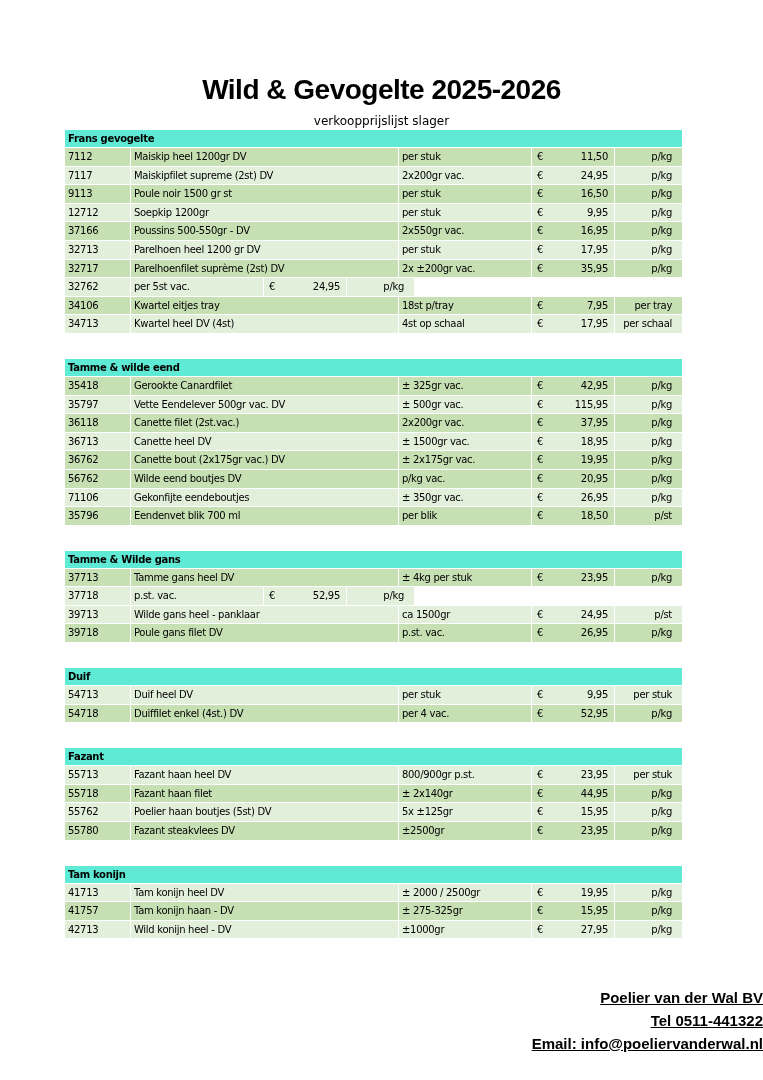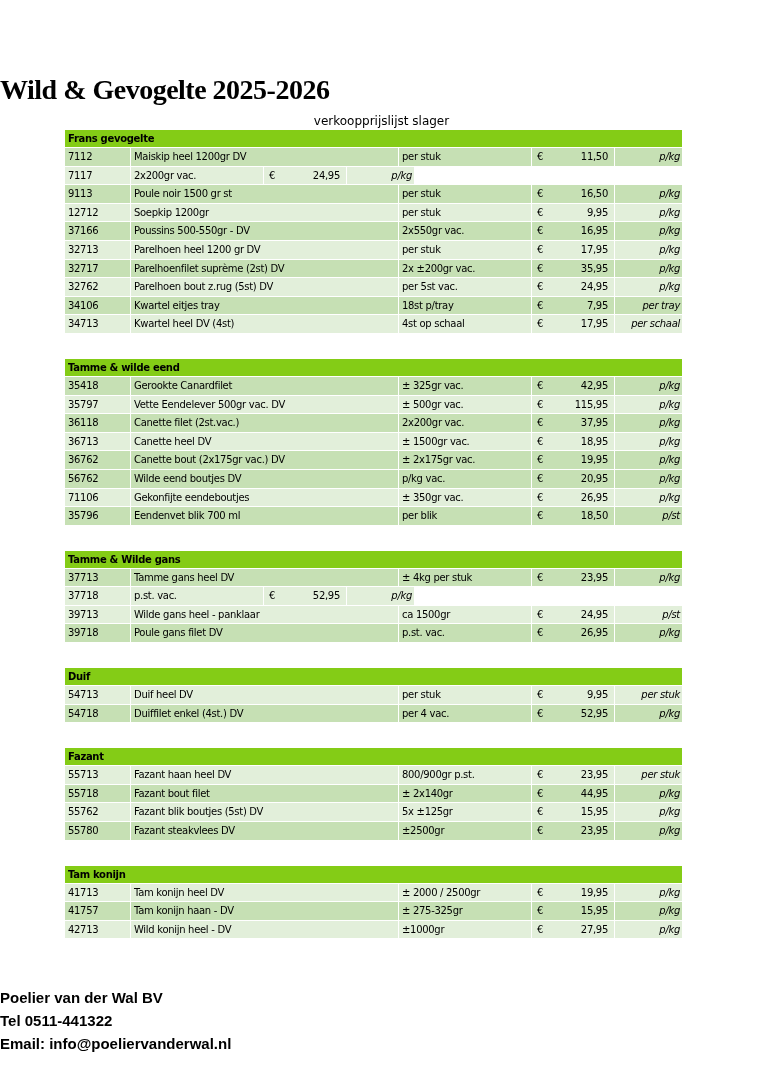--- a/index.html
+++ b/index.html
@@ -1,41 +1,41 @@
 <!DOCTYPE html>
 <html><head>
 <meta charset="utf-8">
 <style>
   html, body { margin: 0; padding: 0; background: #ffffff; }
   body { width: 763px; height: 1080px; position: relative; overflow: hidden;
          font-family: "Liberation Sans", "DejaVu Sans", sans-serif; color: #000; }
-  .title { position: absolute; top: 72px; left: 0; width: 763px; text-align: left;
-           font-family: Liberation Serif, serif; font-weight: bold; font-size: 28px;
+  .title { position: absolute; top: 72px; left: 0; width: 763px; text-align: center;
+           font-family: Liberation Sans, sans-serif; font-weight: bold; font-size: 28px;
            letter-spacing: -0.5px; line-height: 36px; }
   .subtitle { position: absolute; top: 113px; left: 0; width: 763px; text-align: center;
               font-family: "DejaVu Sans", sans-serif; font-size: 12px; line-height: 16px; }
   .sheet { position: absolute; top: 130px; left: 65px; width: 617px; }
   .section { margin: 0; }
   .section + .section { margin-top: 25px; }
-  .sec-head { height: 17px; background: #84cc16; font-family: "DejaVu Sans", sans-serif;
+  .sec-head { height: 17px; background: #5eead4; font-family: "DejaVu Sans", sans-serif;
               font-weight: bold; font-size: 10px; line-height: 17px; padding-left: 3px;
               letter-spacing: -0.3px; border-bottom: 1px solid #ffffff; }
   .row { display: flex; height: 18.6px; border-bottom: 1px solid #ffffff; box-sizing: border-box;
          font-family: "DejaVu Sans", sans-serif; font-size: 10px; letter-spacing: -0.3px;
          line-height: 18px; }
   .row.dark .cell { background: #C6E0B4; }
   .row.light .cell { background: #E2EFDA; }
   .cell { box-sizing: border-box; border-right: 1.5px solid #ffffff; white-space: nowrap; overflow: hidden; }
   .c-id { width: 66px; padding-left: 3px; }
   .c-name { width: 268px; padding-left: 3px; }
   .c-pack { width: 133px; padding-left: 3px; }
   .c-price { width: 83px; display: flex; justify-content: space-between; padding: 0 6px 0 5px; }
-  .c-unit { width: 67px; text-align: right; padding-right: 2px; border-right: none; font-style: italic; }
-  .footer { position: absolute; top: 986px; left: 0; width: 763px; text-align: left;
-            font-family: "Liberation Sans", sans-serif; font-weight: bold; font-size: 15px; line-height: 23px; }
+  .c-unit { width: 67px; text-align: right; padding-right: 10px; border-right: none; }
+  .footer { position: absolute; top: 986px; left: 0; width: 763px; text-align: right;
+            font-family: "Liberation Sans", sans-serif; font-weight: bold; font-size: 15px; line-height: 23px; text-decoration: underline; }
 </style>
 </head>
 <body>
 
 <div class="title">Wild &amp; Gevogelte 2025-2026</div>
 <div class="subtitle">verkoopprijslijst slager</div>
 
 <div class="sheet" id="sheet">
     <div class="section">
       <div class="sec-head">Frans gevogelte</div>
@@ -44,20 +44,21 @@
         <div class="cell c-name">Maiskip heel 1200gr DV</div>
         <div class="cell c-pack">per stuk</div>
         <div class="cell c-price">
           <span>€</span>
           <span>11,50</span>
         </div>
         <div class="cell c-unit">p/kg</div>
       </div>
       <div class="row light">
         <div class="cell c-id">7117</div>
+        <div class="cell c-name">Maiskipfilet supreme (2st) DV</div>
         <div class="cell c-pack">2x200gr vac.</div>
         <div class="cell c-price">
           <span>€</span>
           <span>24,95</span>
         </div>
         <div class="cell c-unit">p/kg</div>
       </div>
       <div class="row dark">
         <div class="cell c-id">9113</div>
         <div class="cell c-name">Poule noir 1500 gr st</div>
@@ -103,21 +104,20 @@
         <div class="cell c-name">Parelhoenfilet suprème (2st) DV</div>
         <div class="cell c-pack">2x ±200gr vac.</div>
         <div class="cell c-price">
           <span>€</span>
           <span>35,95</span>
         </div>
         <div class="cell c-unit">p/kg</div>
       </div>
       <div class="row light">
         <div class="cell c-id">32762</div>
-        <div class="cell c-name">Parelhoen bout z.rug (5st) DV</div>
         <div class="cell c-pack">per 5st vac.</div>
         <div class="cell c-price">
           <span>€</span>
           <span>24,95</span>
         </div>
         <div class="cell c-unit">p/kg</div>
       </div>
       <div class="row dark">
         <div class="cell c-id">34106</div>
         <div class="cell c-name">Kwartel eitjes tray</div>
@@ -294,31 +294,31 @@
         <div class="cell c-name">Fazant haan heel DV</div>
         <div class="cell c-pack">800/900gr p.st.</div>
         <div class="cell c-price">
           <span>€</span>
           <span>23,95</span>
         </div>
         <div class="cell c-unit">per stuk</div>
       </div>
       <div class="row dark">
         <div class="cell c-id">55718</div>
-        <div class="cell c-name">Fazant bout filet</div>
+        <div class="cell c-name">Fazant haan filet</div>
         <div class="cell c-pack">± 2x140gr</div>
         <div class="cell c-price">
           <span>€</span>
           <span>44,95</span>
         </div>
         <div class="cell c-unit">p/kg</div>
       </div>
       <div class="row light">
         <div class="cell c-id">55762</div>
-        <div class="cell c-name">Fazant blik boutjes (5st) DV</div>
+        <div class="cell c-name">Poelier haan boutjes (5st) DV</div>
         <div class="cell c-pack">5x ±125gr</div>
         <div class="cell c-price">
           <span>€</span>
           <span>15,95</span>
         </div>
         <div class="cell c-unit">p/kg</div>
       </div>
       <div class="row dark">
         <div class="cell c-id">55780</div>
         <div class="cell c-name">Fazant steakvlees DV</div>

